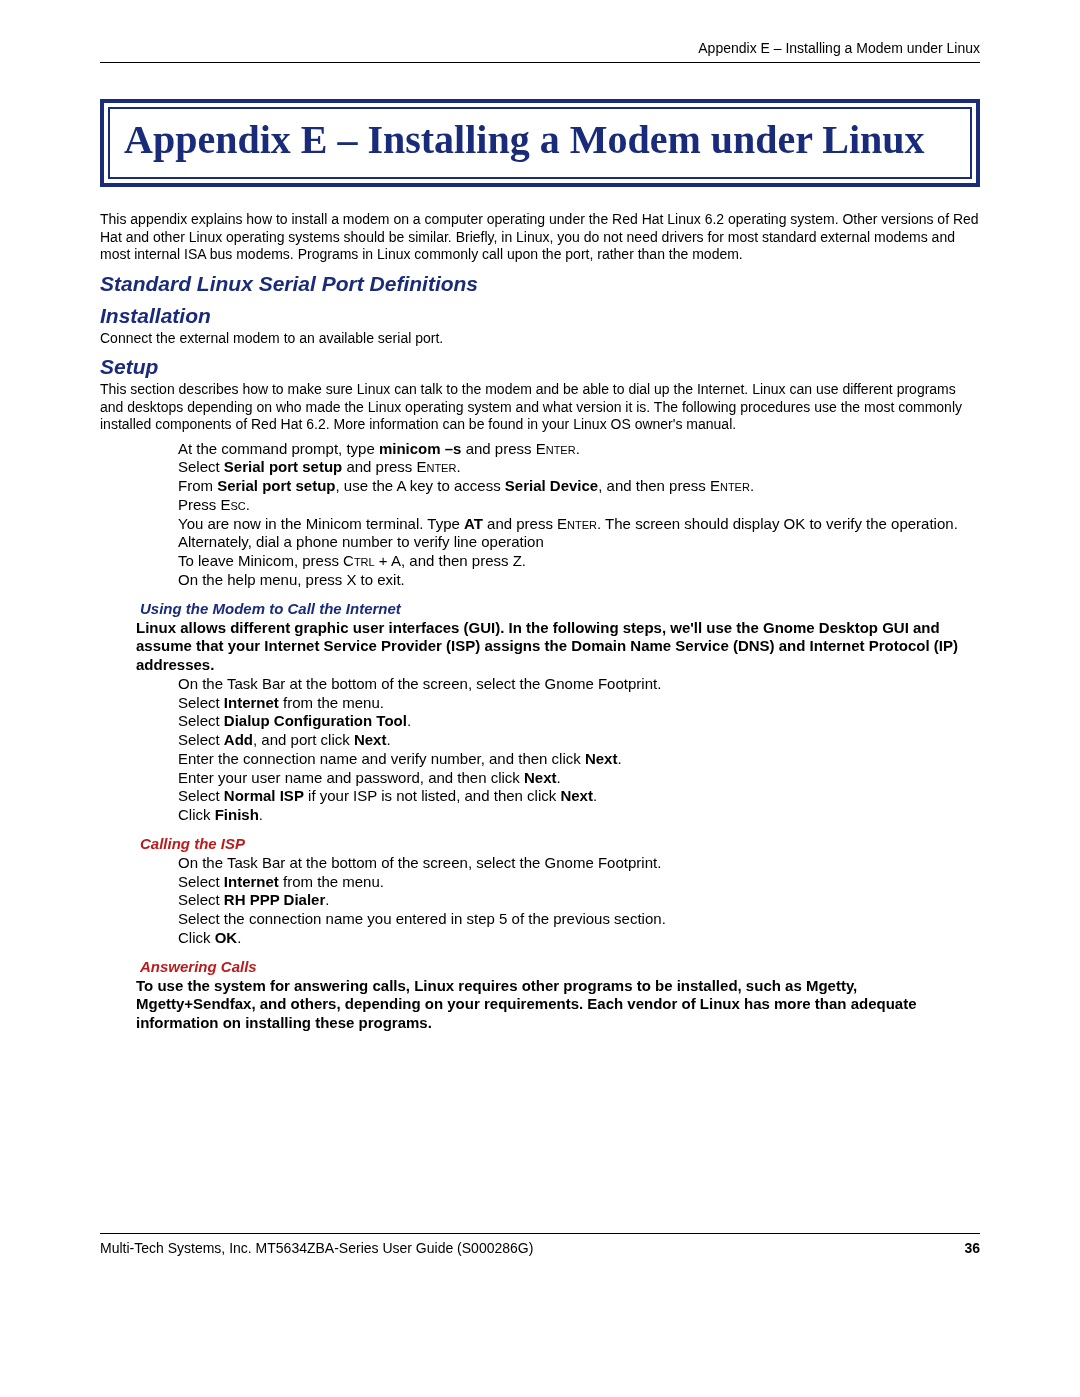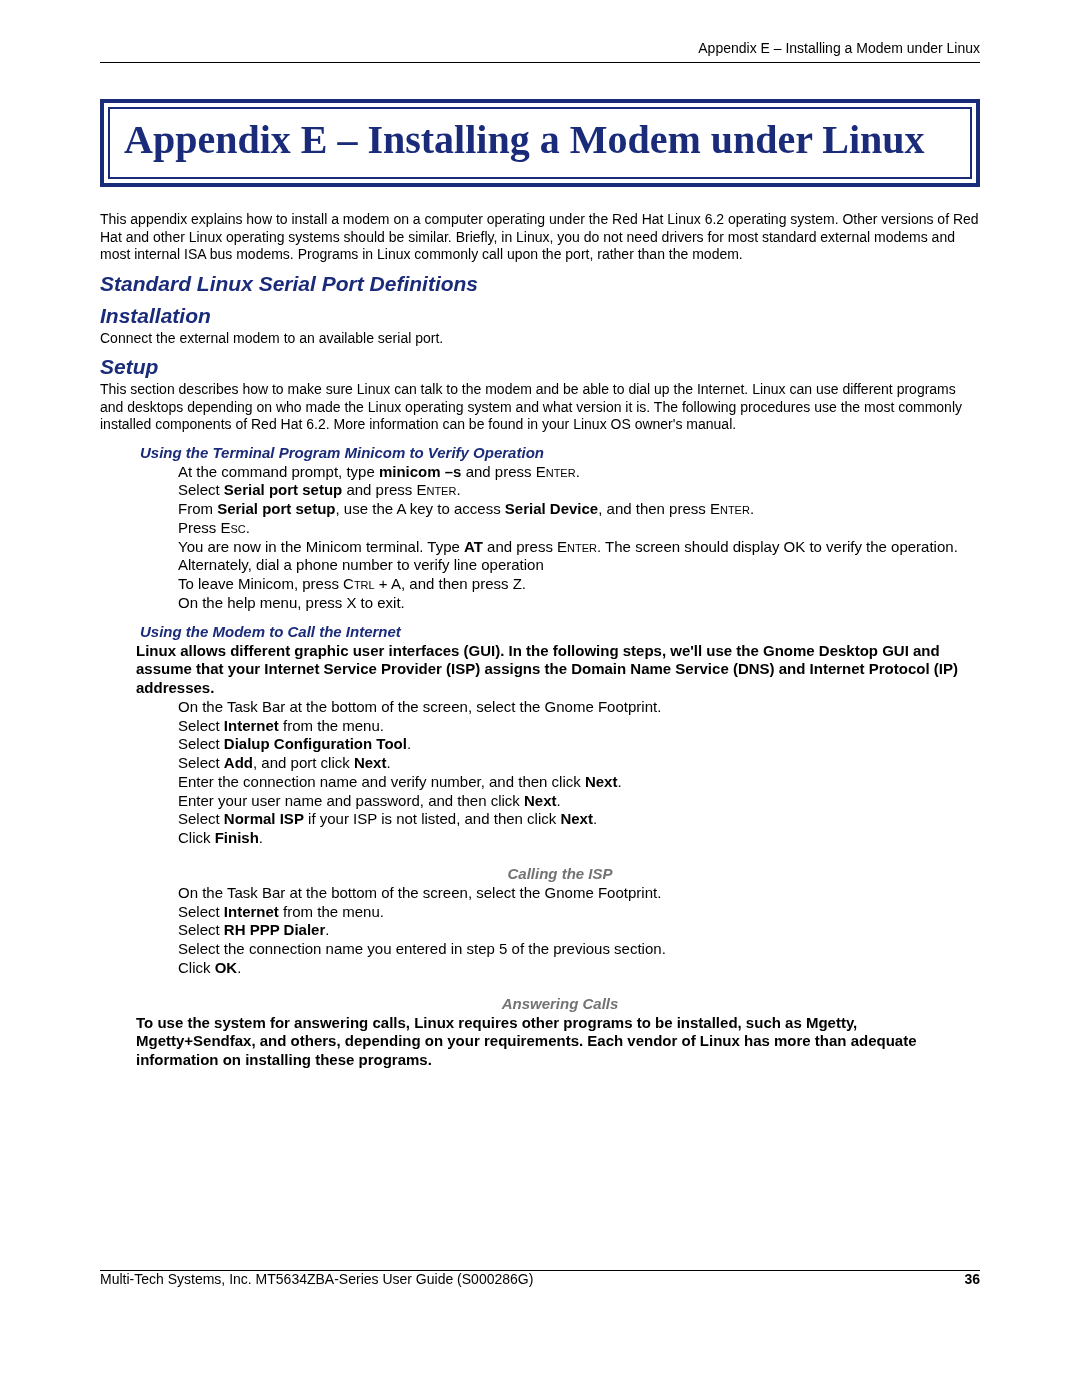--- a/index.html
+++ b/index.html
@@ -55,38 +55,37 @@
   .h3 {
     font-weight: bold;
     font-style: italic;
     color: #1a2b7a;
     font-size: 15px;
     margin: 10px 0 2px 40px;
   }
   .h4 {
     font-weight: bold;
     font-style: italic;
-    color: #737373;
+    color: #b91c1c;
     font-size: 15px;
-    margin: 17px 0 2px 40px;
-    text-align: center;
+    margin: 10px 0 2px 40px;
   }
   .port-table {
     margin-left: 40px;
     font-size: 15px;
     line-height: 1.25;
   }
   .port-table td { padding-right: 30px; }
   .indent1 { margin-left: 78px; font-size: 15px; line-height: 1.25; }
   .indent0 { margin-left: 36px; font-size: 15px; line-height: 1.25; font-weight: bold; }
   .sc { font-variant: small-caps; }
   .footer {
     border-top: 1px solid #000;
     margin-top: 200px;
-    padding-top: 0;
+    padding-top: 6px;
     font-size: 14px;
     display: flex;
     justify-content: space-between;
   }
   b { font-weight: bold; }
 </style>
 </head>
 <body>
 
 <div class="page">
@@ -102,21 +101,20 @@
   <p class="body-text">This appendix explains how to install a modem on a computer operating under the Red Hat Linux 6.2 operating system. Other versions of Red Hat and other Linux operating systems should be similar. Briefly, in Linux, you do not need drivers for most standard external modems and most internal ISA bus modems. Programs in Linux commonly call upon the port, rather than the modem.</p>
 
   <div class="h2">Standard Linux Serial Port Definitions</div>
 
   <div class="h2">Installation</div>
   <p class="body-text">Connect the external modem to an available serial port.</p>
 
   <div class="h2">Setup</div>
   <p class="body-text">This section describes how to make sure Linux can talk to the modem and be able to dial up the Internet. Linux can use different programs and desktops depending on who made the Linux operating system and what version it is. The following procedures use the most commonly installed components of Red Hat 6.2. More information can be found in your Linux OS owner's manual.</p>
 
-  <div class="h3">Using the Terminal Program Minicom to Verify Operation</div>
   <div class="indent1">
     <span>At the command prompt, type </span><b>minicom –s</b><span> and press </span><span class="sc">Enter</span><span>.</span>
   </div>
   <div class="indent1">
     <span>Select </span><b>Serial port setup</b><span> and press </span><span class="sc">Enter</span><span>.</span>
   </div>
   <div class="indent1">
     <span>From </span><b>Serial port setup</b><span>, use the A key to access </span><b>Serial Device</b><span>, and then press </span><span class="sc">Enter</span><span>.</span>
   </div>
   <div class="indent1">

